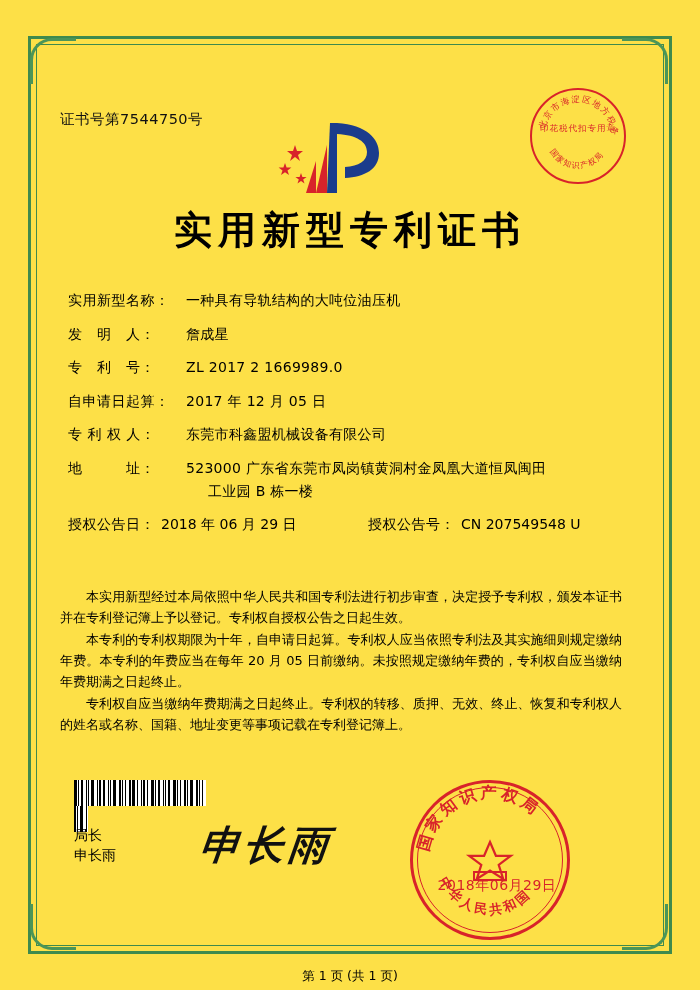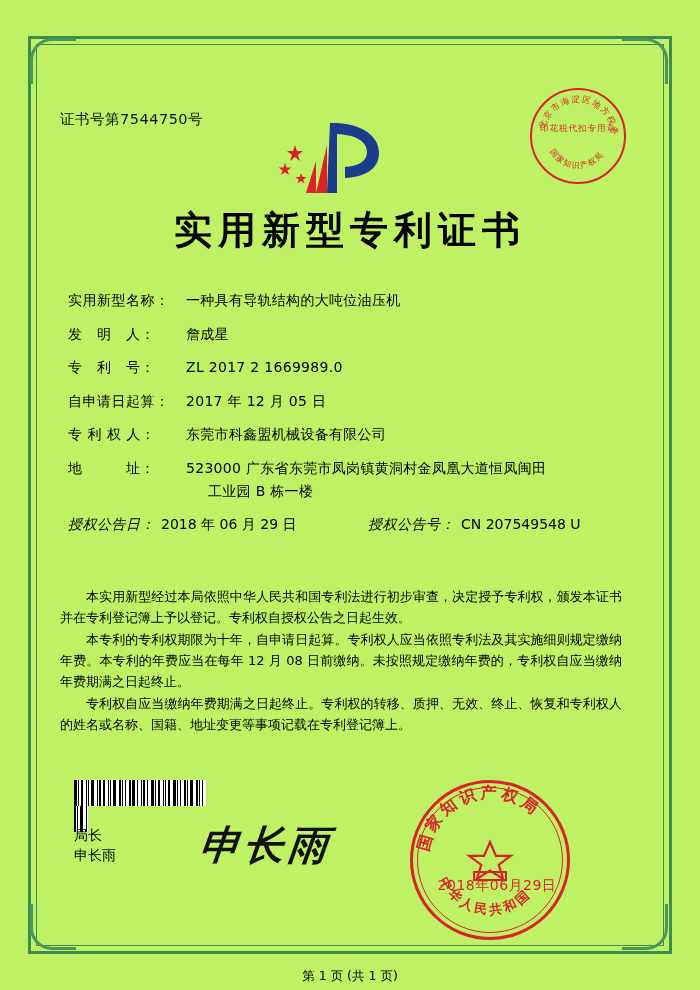--- a/index.html
+++ b/index.html
@@ -4,21 +4,21 @@
 <style>
   html, body {
     margin: 0;
     padding: 0;
     background: #ffffff;
   }
   #page {
     position: relative;
     width: 700px;
     height: 990px;
-    background: #bef264;
+    background: #fde047;
     font-family: "DejaVu Sans", "Liberation Sans", sans-serif;
     overflow: hidden;
   }
 
   
   .border-outer {
     position: absolute;
     left: 28px; top: 36px;
     width: 644px; height: 918px;
     border: 3px solid #3f8a4d;
@@ -133,21 +133,21 @@
     padding-left: 22px;
   }
   .row-split {
     display: flex;
     align-items: flex-start;
     font-size: 14px;
     margin-bottom: 14px;
   }
   .row-split .cell-a { width: 300px; display: flex; }
   .row-split .cell-b { flex: 1; display: flex; }
-  .row-split .lbl { white-space: pre; letter-spacing: 0.5px; font-style: italic; }
+  .row-split .lbl { white-space: pre; letter-spacing: 0.5px; }
   .row-split .val { margin-left: 6px; }
 
   
   .paragraphs {
     position: absolute;
     left: 0; top: 516px;
     width: 562px;
     font-size: 13px;
     line-height: 1.62;
     color: #000;
@@ -316,21 +316,21 @@
         <div class="cell-b">
           <span class="lbl">授权公告号：</span>
           <span class="val">CN 207549548 U</span>
         </div>
       </div>
 
     </div>
 
     <div class="paragraphs">
       <p>本实用新型经过本局依照中华人民共和国专利法进行初步审查，决定授予专利权，颁发本证书并在专利登记簿上予以登记。专利权自授权公告之日起生效。</p>
-      <p>本专利的专利权期限为十年，自申请日起算。专利权人应当依照专利法及其实施细则规定缴纳年费。本专利的年费应当在每年 12 月 08 日前缴纳。未按照规定缴纳年费的，专利权自应当缴纳年费期满之日起终止。</p>
+      <p>本专利的专利权期限为十年，自申请日起算。专利权人应当依照专利法及其实施细则规定缴纳年费。本专利的年费应当在每年 20 月 05 日前缴纳。未按照规定缴纳年费的，专利权自应当缴纳年费期满之日起终止。</p>
       <p>专利权自应当缴纳年费期满之日起终止。专利权的转移、质押、无效、终止、恢复和专利权人的姓名或名称、国籍、地址变更等事项记载在专利登记簿上。</p>
     </div>
 
     <div class="barcode" id="barcode"><span style="width:3px;"></span><span style="width:1px;background:#fff;"></span><span style="width:1px;"></span><span style="width:2px;background:#fff;"></span><span style="width:2px;"></span><span style="width:3px;background:#fff;"></span><span style="width:1px;"></span><span style="width:1px;background:#fff;"></span><span style="width:1px;"></span><span style="width:2px;background:#fff;"></span><span style="width:3px;"></span><span style="width:3px;background:#fff;"></span><span style="width:1px;"></span><span style="width:1px;background:#fff;"></span><span style="width:2px;"></span><span style="width:2px;background:#fff;"></span><span style="width:2px;"></span><span style="width:3px;background:#fff;"></span><span style="width:1px;"></span><span style="width:1px;background:#fff;"></span><span style="width:1px;"></span><span style="width:2px;background:#fff;"></span><span style="width:3px;"></span><span style="width:3px;background:#fff;"></span><span style="width:2px;"></span><span style="width:1px;background:#fff;"></span><span style="width:1px;"></span><span style="width:2px;background:#fff;"></span><span style="width:1px;"></span><span style="width:3px;background:#fff;"></span><span style="width:2px;"></span><span style="width:1px;background:#fff;"></span><span style="width:3px;"></span><span style="width:2px;background:#fff;"></span><span style="width:1px;"></span><span style="width:3px;background:#fff;"></span><span style="width:1px;"></span><span style="width:1px;background:#fff;"></span><span style="width:2px;"></span><span style="width:2px;background:#fff;"></span><span style="width:1px;"></span><span style="width:3px;background:#fff;"></span><span style="width:3px;"></span><span style="width:1px;background:#fff;"></span><span style="width:1px;"></span><span style="width:2px;background:#fff;"></span><span style="width:2px;"></span><span style="width:3px;background:#fff;"></span><span style="width:1px;"></span><span style="width:1px;background:#fff;"></span><span style="width:1px;"></span><span style="width:2px;background:#fff;"></span><span style="width:2px;"></span><span style="width:3px;background:#fff;"></span><span style="width:3px;"></span><span style="width:1px;background:#fff;"></span><span style="width:1px;"></span><span style="width:2px;background:#fff;"></span><span style="width:1px;"></span><span style="width:3px;background:#fff;"></span><span style="width:2px;"></span><span style="width:1px;background:#fff;"></span><span style="width:1px;"></span><span style="width:2px;background:#fff;"></span><span style="width:3px;"></span><span style="width:3px;background:#fff;"></span><span style="width:2px;"></span><span style="width:1px;background:#fff;"></span><span style="width:1px;"></span><span style="width:2px;background:#fff;"></span><span style="width:1px;"></span><span style="width:3px;background:#fff;"></span><span style="width:2px;"></span><span style="width:1px;background:#fff;"></span><span style="width:1px;"></span><span style="width:2px;background:#fff;"></span><span style="width:3px;"></span><span style="width:3px;background:#fff;"></span><span style="width:1px;"></span><span style="width:1px;background:#fff;"></span></div>
 
     <div class="sig-label">
       <div>局长</div>
       <div>申长雨</div>
     </div>
 

